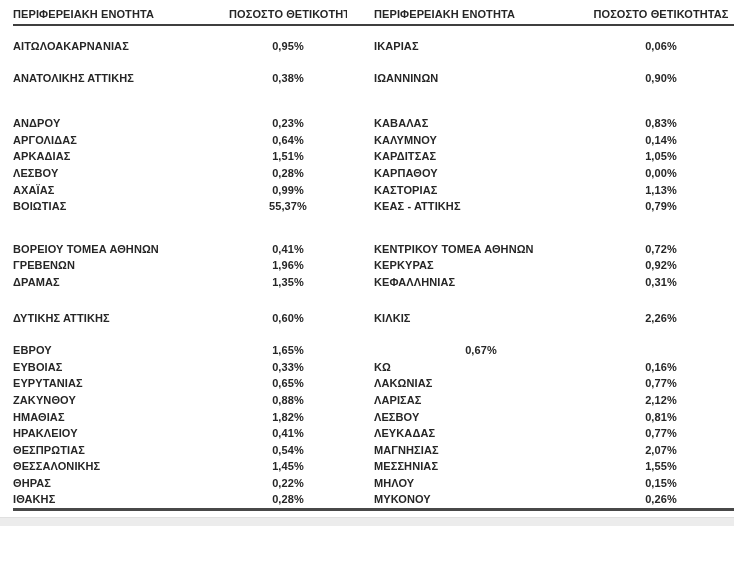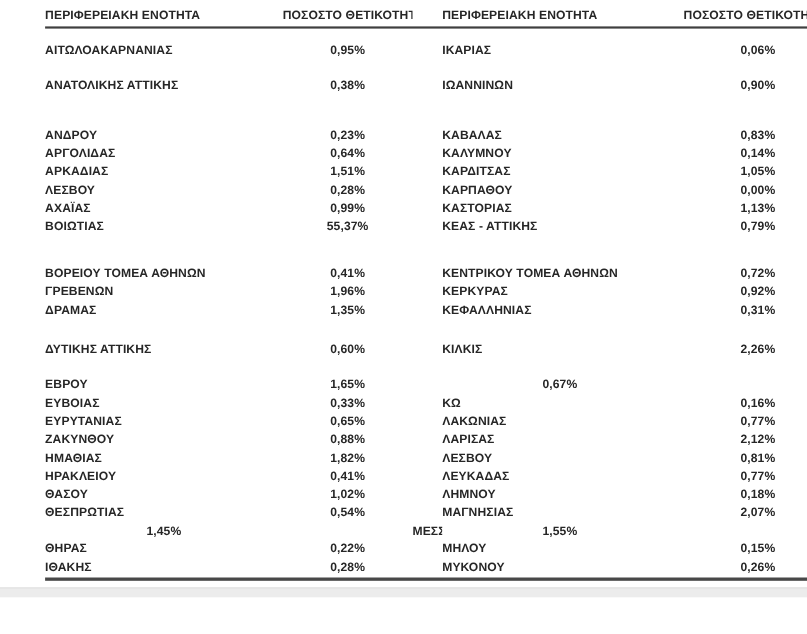--- a/index.html
+++ b/index.html
@@ -8,21 +8,20 @@
     width: 734px;
     height: 576px;
     background: #ffffff;
     overflow: hidden;
     font-family: "Liberation Sans", "DejaVu Sans", sans-serif;
   }
   .sheet {
     padding-top: 4px;
     width: 582px;
     box-sizing: border-box;
-    padding-left: 28px;
   }
   .grid-row, .hdr-row {
     display: grid;
     grid-template-columns: 216px 118px 27px 214px 146px;
     padding-left: 13px;
     box-sizing: border-box;
   }
   .hdr-row {
     height: 20px;
     align-items: center;
@@ -201,34 +200,28 @@
         <div class="cell val">0,81%</div>
       </div>
       <div class="grid-row row">
         <div class="cell name">ΗΡΑΚΛΕΙΟΥ</div>
         <div class="cell val">0,41%</div>
         <div class="cell"></div>
         <div class="cell name">ΛΕΥΚΑΔΑΣ</div>
         <div class="cell val">0,77%</div>
       </div>
       <div class="grid-row row">
-        <div class="cell name">ΘΑΣΟΥ</div>
-        <div class="cell val">1,02%</div>
-        <div class="cell"></div>
-        <div class="cell name">ΛΗΜΝΟΥ</div>
-        <div class="cell val">0,18%</div>
-      </div>
-      <div class="grid-row row">
         <div class="cell name">ΘΕΣΠΡΩΤΙΑΣ</div>
         <div class="cell val">0,54%</div>
         <div class="cell"></div>
         <div class="cell name">ΜΑΓΝΗΣΙΑΣ</div>
         <div class="cell val">2,07%</div>
       </div>
       <div class="grid-row row">
+        <div class="cell name">ΘΕΣΣΑΛΟΝΙΚΗΣ</div>
         <div class="cell val">1,45%</div>
         <div class="cell"></div>
         <div class="cell name">ΜΕΣΣΗΝΙΑΣ</div>
         <div class="cell val">1,55%</div>
       </div>
       <div class="grid-row row">
         <div class="cell name">ΘΗΡΑΣ</div>
         <div class="cell val">0,22%</div>
         <div class="cell"></div>
         <div class="cell name">ΜΗΛΟΥ</div>

